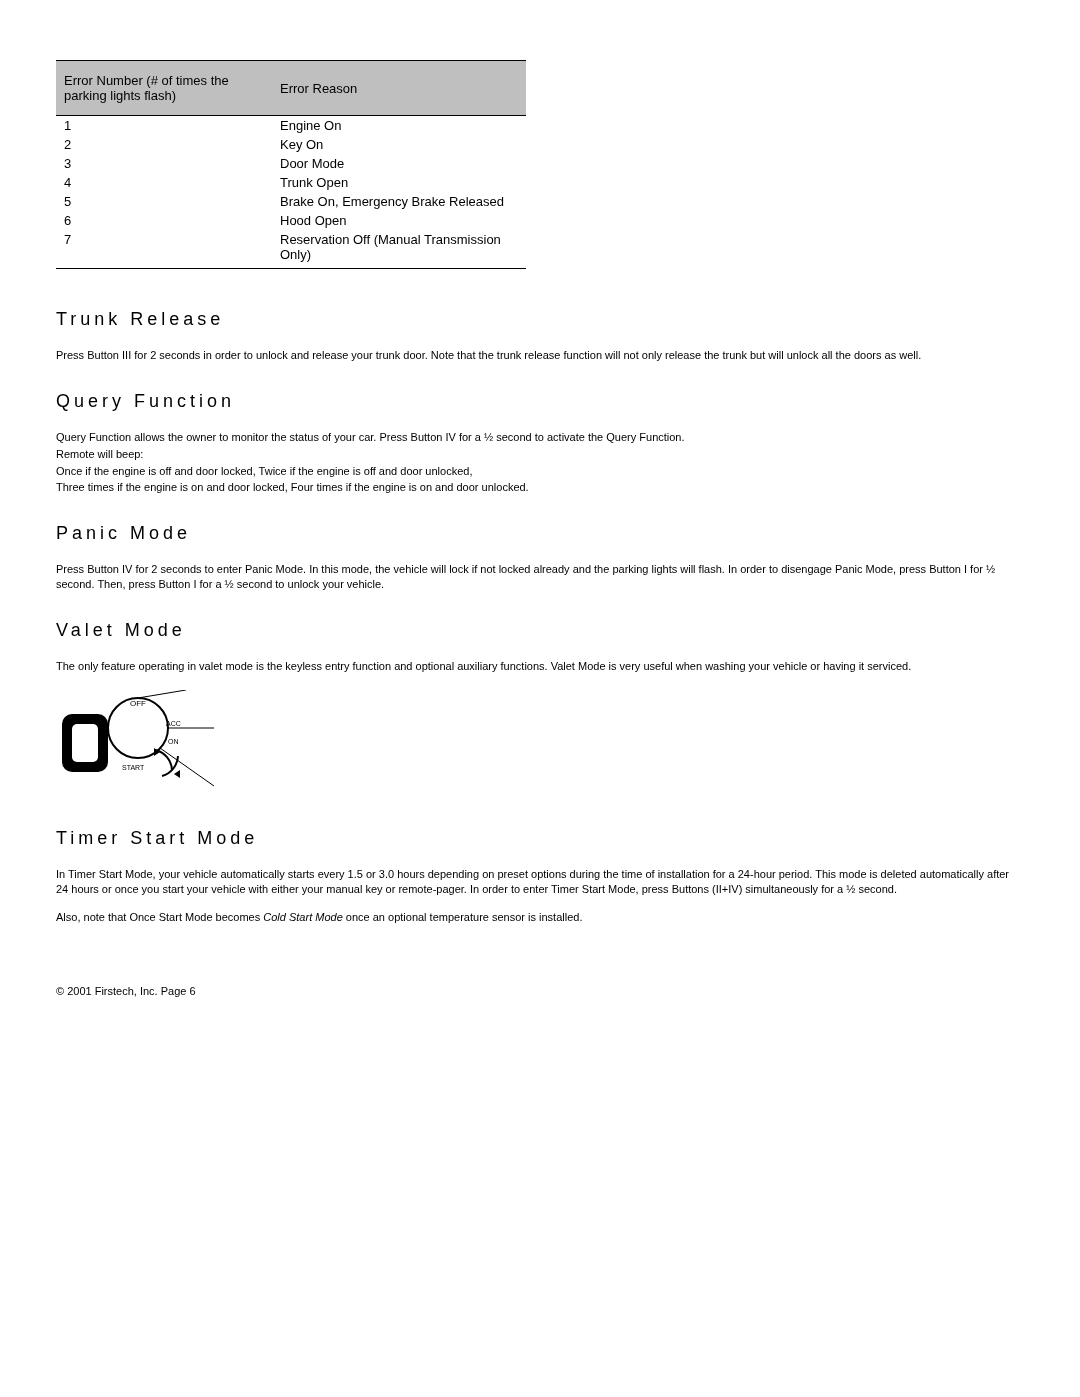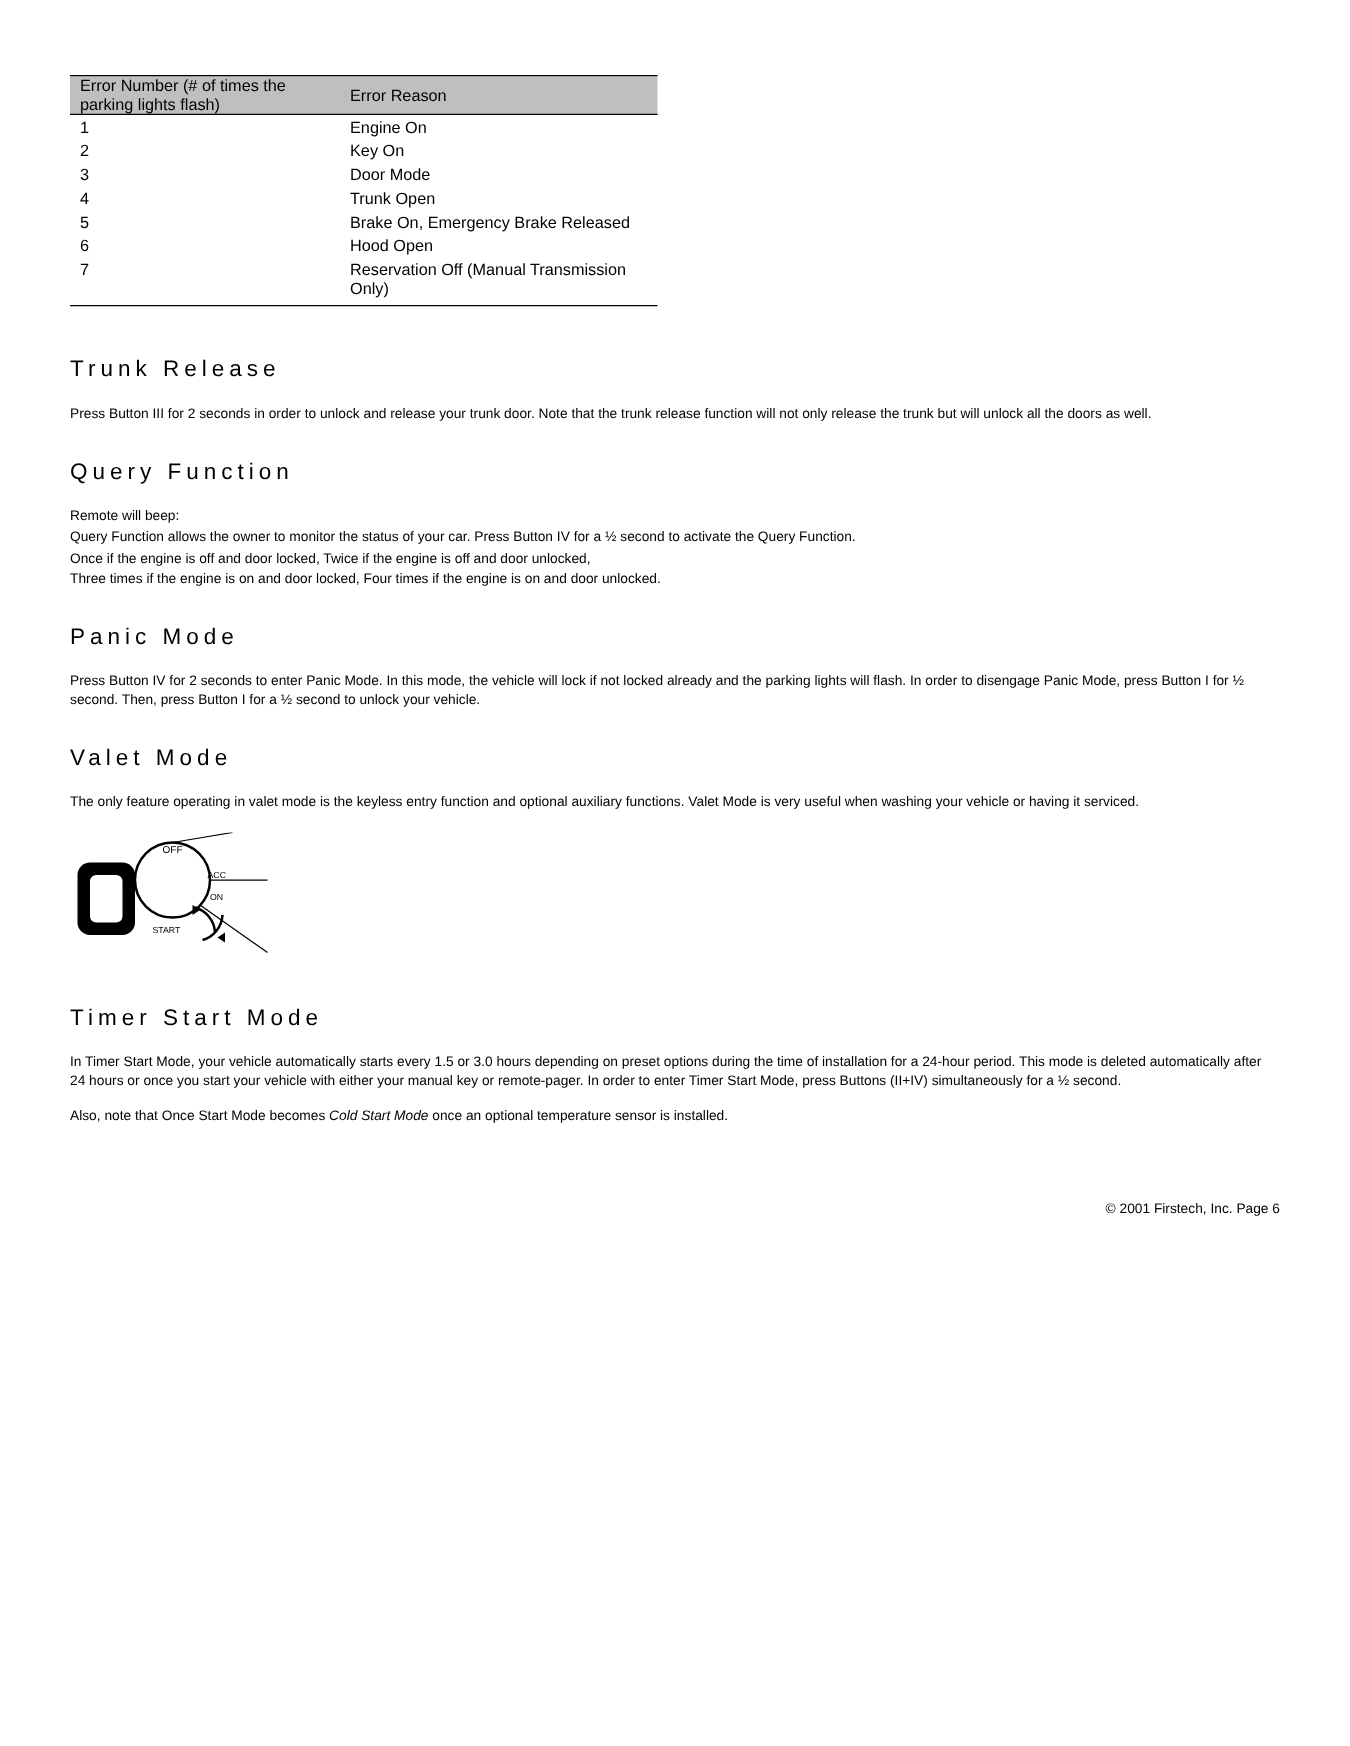--- a/index.html
+++ b/index.html
@@ -18,21 +18,21 @@
   table.error-table {
     border-collapse: collapse;
     width: 470px;
     font-size: 13px;
     margin-bottom: 40px;
   }
   table.error-table th {
     background: #bfbfbf;
     font-weight: normal;
     text-align: left;
-    padding: 0 8px;
+    padding: 12px 8px;
     border-top: 1px solid #000;
     border-bottom: 1px solid #000;
   }
   table.error-table td {
     padding: 2px 8px;
     vertical-align: top;
   }
   table.error-table tr:last-child td {
     border-bottom: 1px solid #000;
     padding-bottom: 6px;
@@ -48,21 +48,21 @@
     line-height: 1.35;
     margin: 0 0 14px 0;
   }
   p.body-text.tight {
     margin-bottom: 2px;
   }
   .underline-italic {
     font-style: italic;
   }
   .footer {
-    text-align: right;
+    text-align: left;
     font-size: 11px;
     margin-top: 60px;
   }
   .diagram {
     margin: 16px 0 22px 0;
   }
   .diagram svg {
     display: block;
   }
 </style>
@@ -109,22 +109,22 @@
           <td>7</td>
           <td>Reservation Off (Manual Transmission Only)</td>
         </tr>
     </tbody>
   </table>
 
   <h2 class="section-heading">Trunk Release</h2>
   <p class="body-text">Press Button III for 2 seconds in order to unlock and release your trunk door.  Note that the trunk release function will not only release the trunk but will unlock all the doors as well.</p>
 
   <h2 class="section-heading">Query Function</h2>
+  <p class="body-text tight">Query Function allows the owner to monitor the status of your car. Press Button IV for a ½ second to activate the Query Function.</p>
   <p class="body-text tight">Remote will beep:</p>
-  <p class="body-text tight">Query Function allows the owner to monitor the status of your car. Press Button IV for a ½ second to activate the Query Function.</p>
   <p class="body-text tight">Once if the engine is off and door locked, Twice if the engine is off and door unlocked,</p>
   <p class="body-text">Three times if the engine is on and door locked, Four times if the engine is on and door unlocked.</p>
 
   <h2 class="section-heading">Panic Mode</h2>
   <p class="body-text">Press Button IV for 2 seconds to enter Panic Mode. In this mode, the vehicle will lock if not locked already and the parking lights will flash. In order to disengage Panic Mode, press Button I for ½ second. Then, press Button I for a ½ second to unlock your vehicle.</p>
 
   <h2 class="section-heading">Valet Mode</h2>
   <p class="body-text">The only feature operating in valet mode is the keyless entry function and optional auxiliary functions.  Valet Mode is very useful when washing your vehicle or having it serviced.</p>
 
   <div class="diagram">

